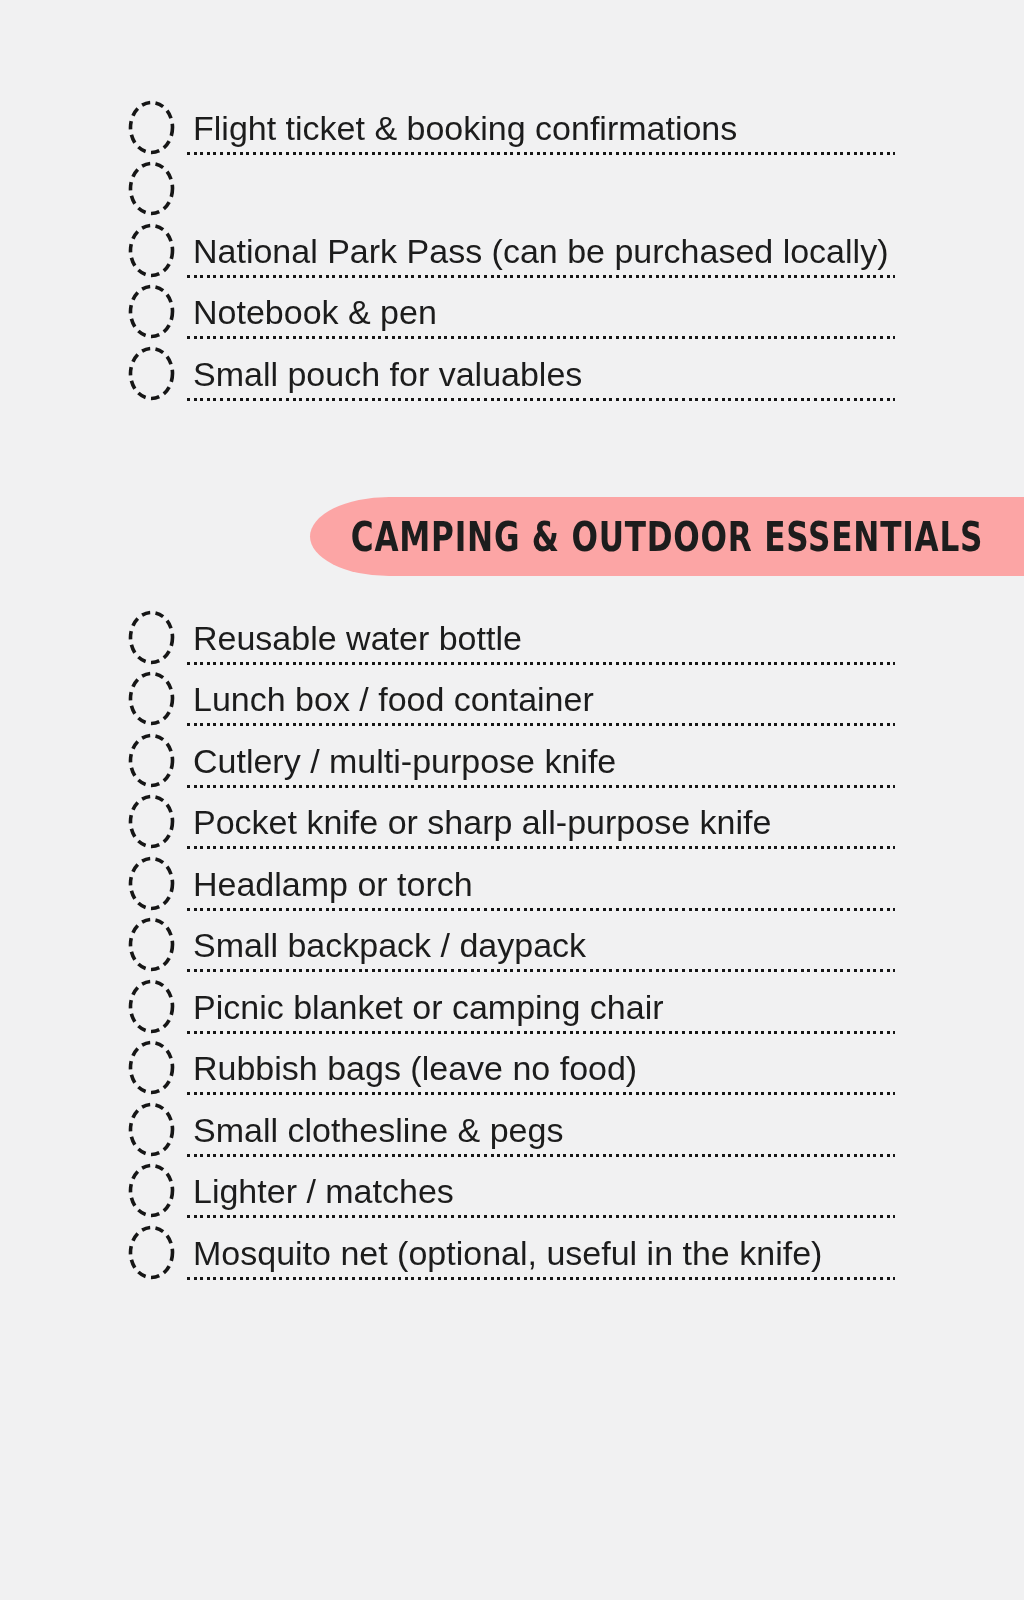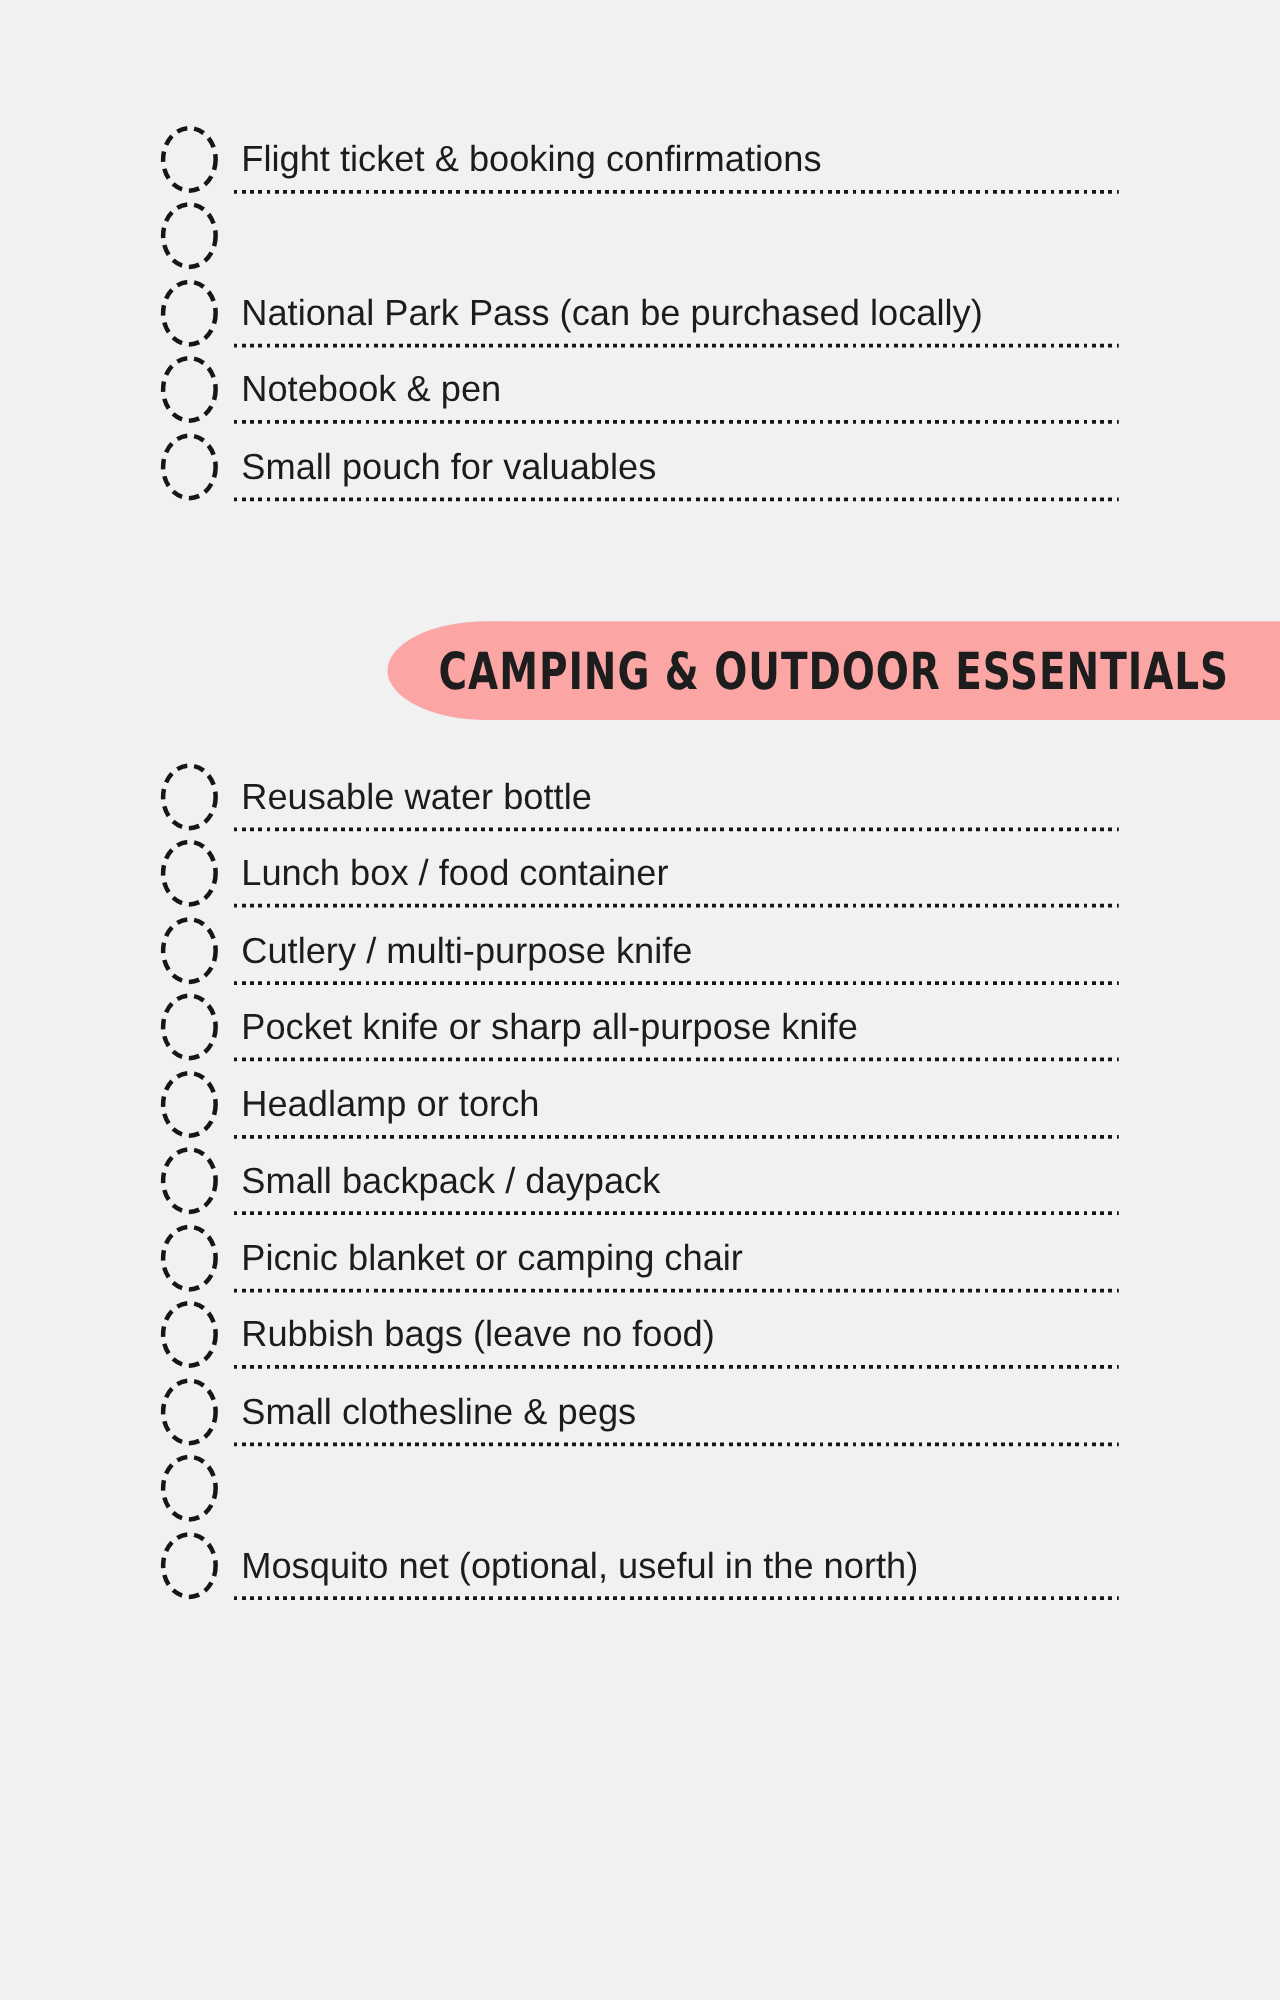--- a/index.html
+++ b/index.html
@@ -38,21 +38,21 @@
   }
   .circle-wrap svg { display: block; }
   .content {
     flex: 1;
     display: flex;
     flex-direction: column;
     justify-content: flex-end;
     min-width: 0;
   }
   .label {
-    font-size: 29px;
+    font-size: 34px;
     line-height: 33px;
     color: #1c1c1c;
     padding-left: 6px;
     margin-bottom: 7px;
     white-space: nowrap;
   }
   .dotline {
     height: 3px;
     background: repeating-linear-gradient(90deg, #161616 0 3px, transparent 3px 6.6px);
   }
@@ -242,27 +242,31 @@
         <span class="label">Small clothesline &amp; pegs</span>
         <span class="dotline"></span>
       </div>
     </div>
     <div class="item">
       <span class="circle-wrap">
           <svg width="47" height="55" viewBox="0 0 47 55">
             <ellipse cx="23.5" cy="27.5" rx="21" ry="25" fill="none" stroke="#161616" stroke-width="3.6" stroke-dasharray="8.5 5.5"></ellipse>
           </svg>
         </span>
-    </div>
-    <div class="item">
-      <span class="circle-wrap">
-          <svg width="47" height="55" viewBox="0 0 47 55">
-            <ellipse cx="23.5" cy="27.5" rx="21" ry="25" fill="none" stroke="#161616" stroke-width="3.6" stroke-dasharray="8.5 5.5"></ellipse>
-          </svg>
-        </span>
-      <div class="content">
-        <span class="label">Mosquito net (optional, useful in the north)</span>
+      <div class="content">
+        <span class="label">Lighter / matches</span>
+        <span class="dotline"></span>
+      </div>
+    </div>
+    <div class="item">
+      <span class="circle-wrap">
+          <svg width="47" height="55" viewBox="0 0 47 55">
+            <ellipse cx="23.5" cy="27.5" rx="21" ry="25" fill="none" stroke="#161616" stroke-width="3.6" stroke-dasharray="8.5 5.5"></ellipse>
+          </svg>
+        </span>
+      <div class="content">
+        <span class="label">Mosquito net (optional, useful in the knife)</span>
         <span class="dotline"></span>
       </div>
     </div>
   </section>
 
 </div>
 
 </body></html>

